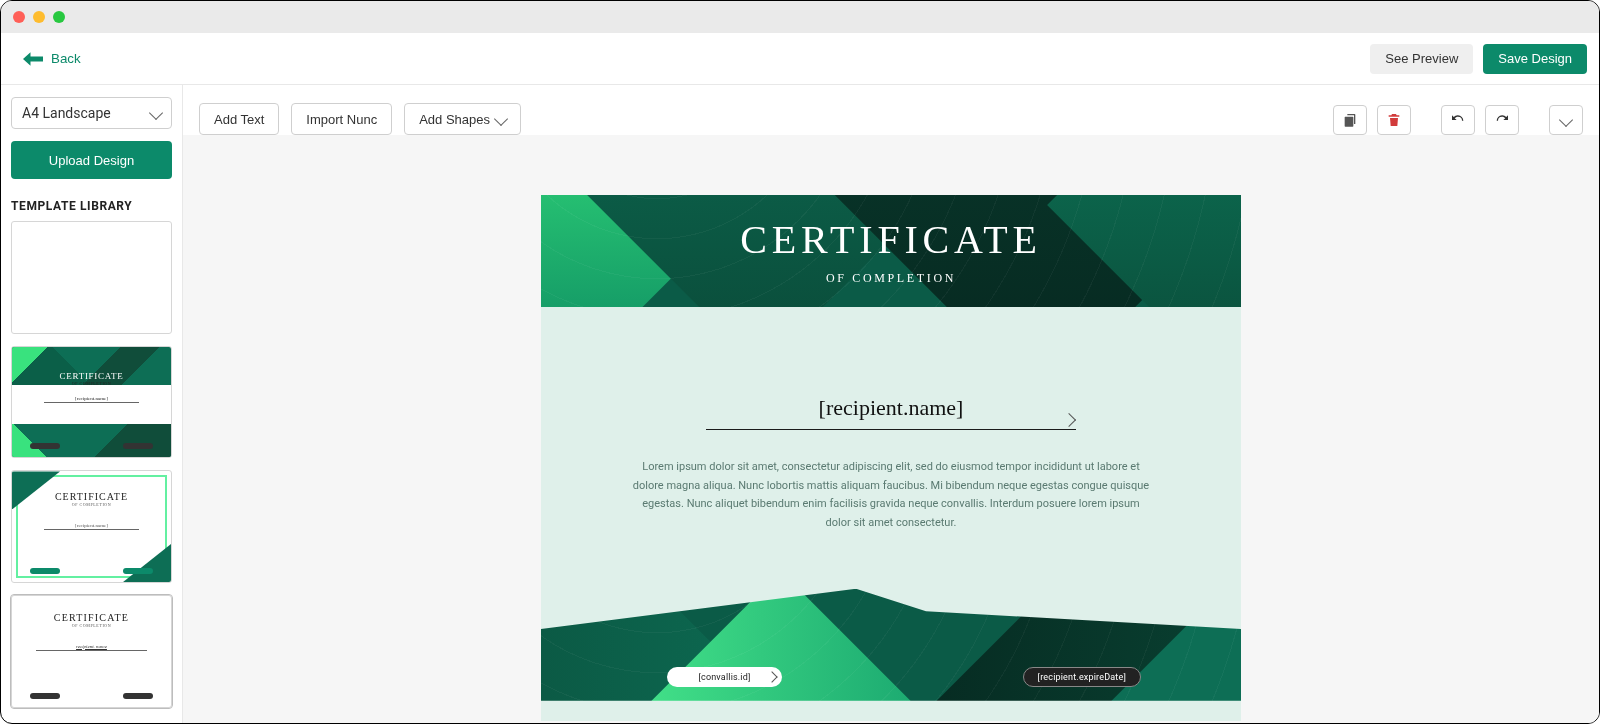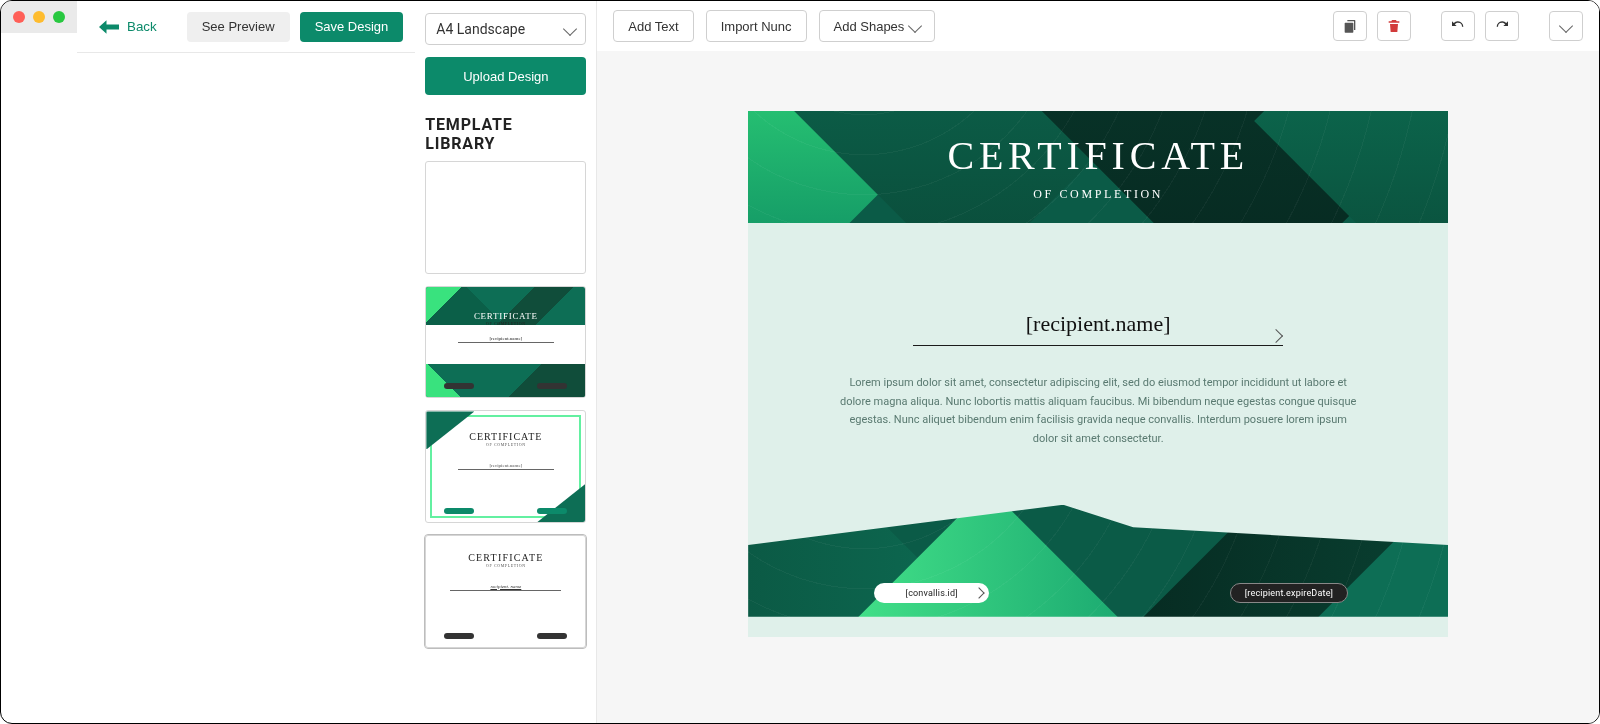--- a/index.html
+++ b/index.html
@@ -11,21 +11,21 @@
     font-size: 14px;
   }
 
   
   .window {
     width: 1600px; height: 724px;
     border: 1px solid #000;
     border-radius: 12px;
     overflow: hidden;
     background: #fff;
-    display: flex; flex-direction: row;
+    display: flex; flex-direction: column;
     position: relative;
   }
   .titlebar {
     height: 32px;
     background: #eaeaea;
     display: flex; align-items: center;
     padding: 0 12px;
     flex: 0 0 auto;
   }
   .traffic { display: flex; gap: 8px; }
@@ -97,21 +97,21 @@
     display:flex; align-items:center; justify-content:space-between;
     color:#333; cursor:pointer; font-size:14px;
   }
   .upload-btn {
     width:100%; height:38px; margin-top:12px;
     background:#0c8a6a; color:#fff; border:none; border-radius:4px;
     font-size:13px; cursor:pointer;
   }
   .lib-title {
     margin-top:20px; margin-bottom:8px;
-    font-size:16px; letter-spacing:.05em;
+    font-size:12px; letter-spacing:.05em;
     color:#222; font-weight:700;
   }
   .tpl {
     width:100%; aspect-ratio: 150/105;
     border:1px solid #d6d6d6; border-radius:3px;
     margin-bottom:12px; background:#fff; cursor:pointer;
     position:relative; overflow:hidden;
   }
   .tpl.blank{ background:#fff;}
   .tpl.sel { outline:1px solid #bdbdbd;}
@@ -149,21 +149,21 @@
   .tpl .pill{ position:absolute; bottom:8px; height:6px; width:30px; border-radius:3px; background:#333;}
   .tpl .pill.l{ left:18px;} .tpl .pill.r{ right:18px;}
 
   
   .editor {
     flex:1; display:flex; flex-direction:column; min-width:0;
     background:#f6f6f6;
   }
   .editbar {
     height:50px; background:#fff;
-    display:flex; align-items:center; gap:12px;
+    display:flex; align-items:flex-end; gap:12px;
     padding:0 16px;
   }
   .editbar .right{ margin-left:auto; display:flex; gap:10px; align-items:center;}
   .icon-btn{
     width:34px; height:30px; border:1px solid #cfcfcf; border-radius:4px;
     background:#fff; display:inline-flex; align-items:center; justify-content:center;
     cursor:pointer;
   }
   .icon-btn svg{ width:16px; height:16px;}
   .btn.outline{

